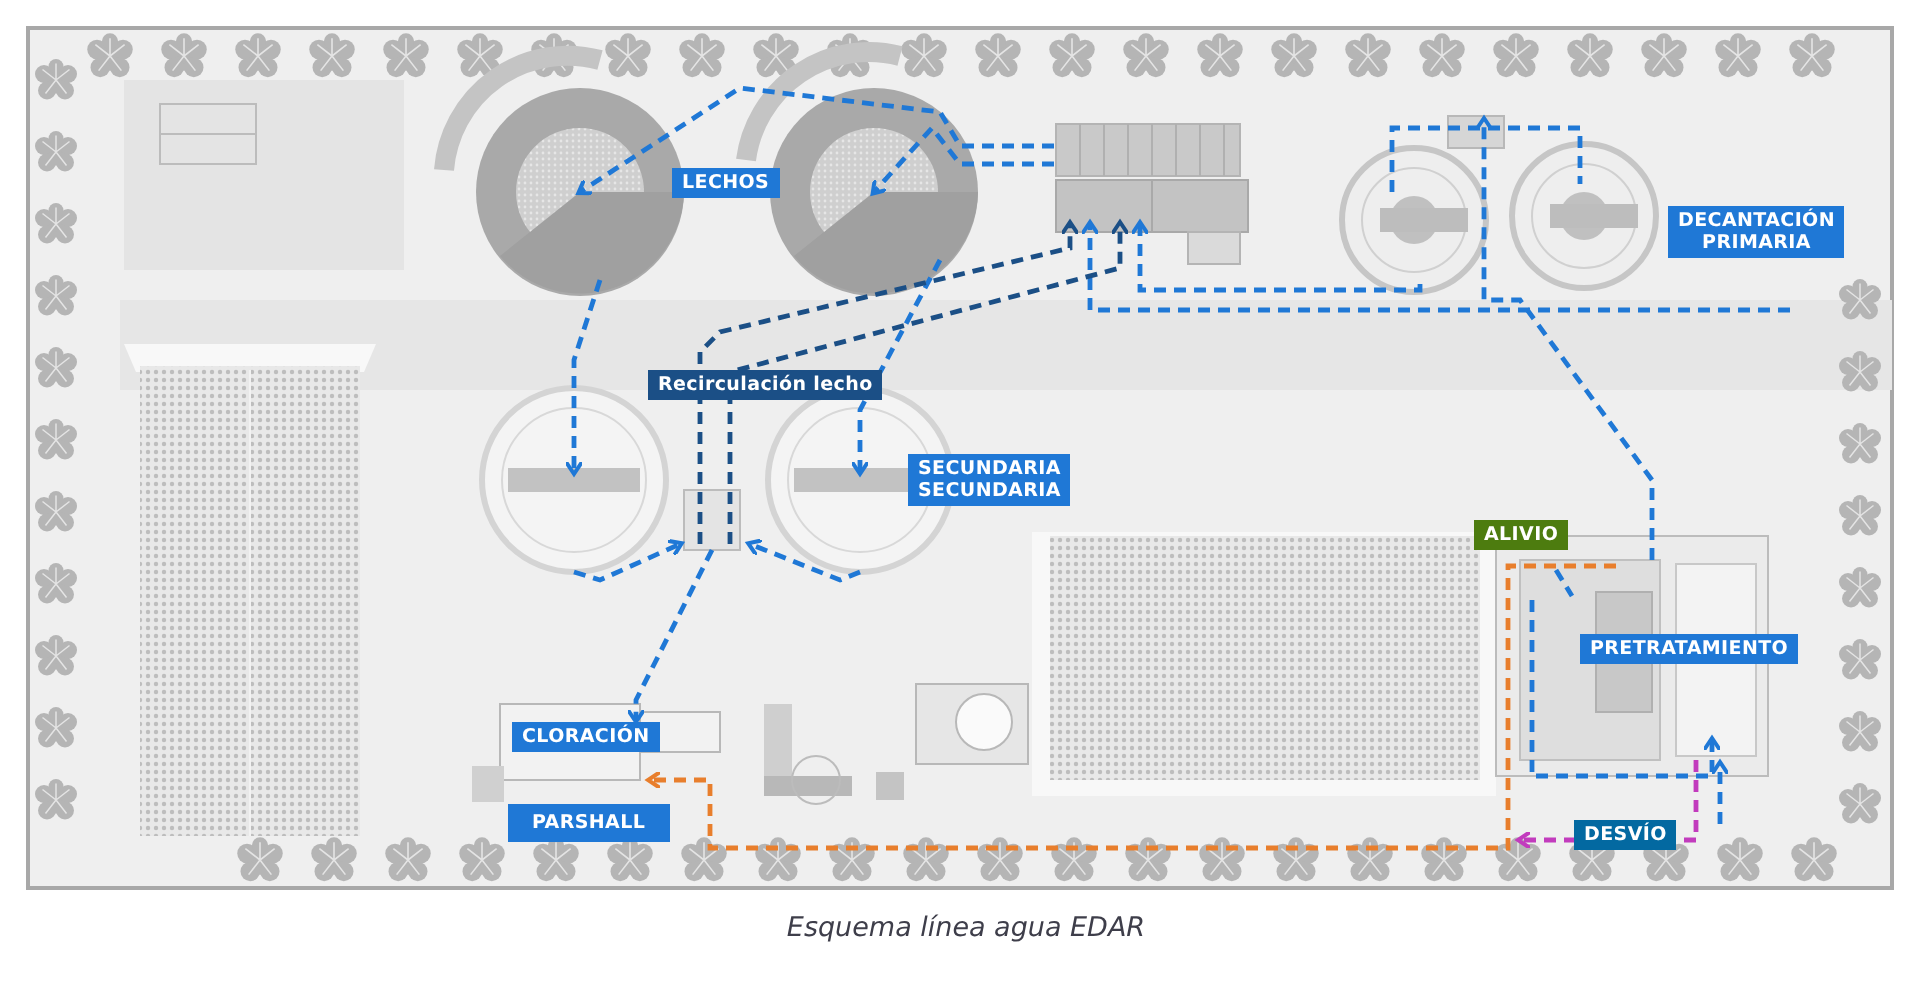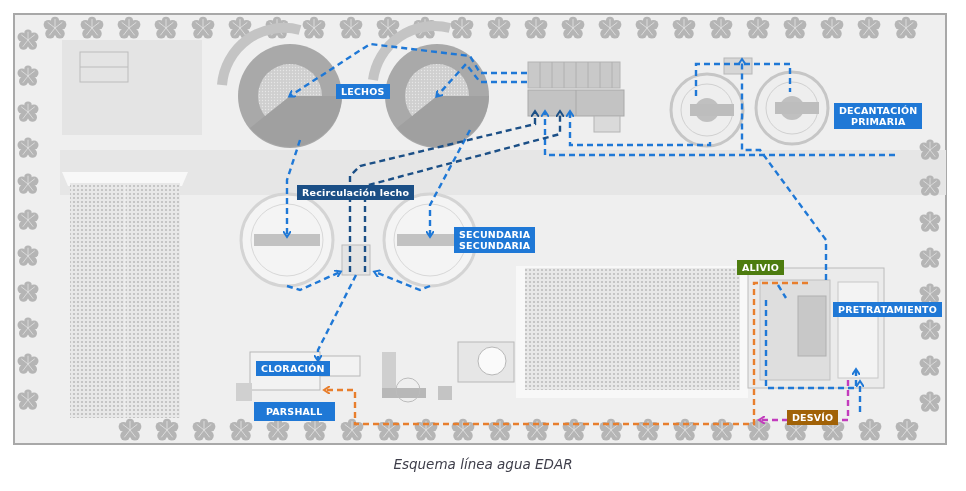--- a/index.html
+++ b/index.html
@@ -2,21 +2,21 @@
 <html><head>
 <meta charset="utf-8">
 <style>
   html, body { margin:0; padding:0; background:#ffffff; }
   body { width:966px; height:491px; position:relative; overflow:hidden; font-family:"Liberation Sans", sans-serif; }
   #plan { position:absolute; left:0; top:0; width:966px; height:450px; }
   .lbl { position:absolute; color:#fff; font-family:"DejaVu Sans", sans-serif; font-weight:bold; font-size:9.5px; line-height:11px; padding:2px 5px; text-align:center; white-space:nowrap; letter-spacing:0.2px; }
   .lbl.blue { background:#1f78d6; }
   .lbl.navy { background:#1b4f86; }
   .lbl.orange { background:#4d7c0f; }
-  .lbl.magenta { background:#a16207; }
+  .lbl.magenta { background:#0369a1; }
   #caption { position:absolute; left:0; width:966px; top:456px; text-align:center; font-family:"DejaVu Sans", sans-serif; font-style:italic; font-size:13.5px; color:#3e3e4a; }
 </style>
 </head>
 <body>
 
 <svg id="plan" viewBox="0 0 966 450" xmlns="http://www.w3.org/2000/svg">
   <defs>
     <pattern id="roofdots" width="4" height="4" patternUnits="userSpaceOnUse">
       <rect width="4" height="4" fill="#e8e8e8"></rect>
       <circle cx="2" cy="2" r="1.1" fill="#bdbdbd"></circle>
@@ -242,28 +242,28 @@
     <path stroke="#1f78d6" d="M778 285 L786 298"></path>
 
     <path stroke="#e87e2c" d="M808 283 L754 283 L754 424 L355 424 L355 390 L325 390" marker-end="url(#arrO)"></path>
 
     <path stroke="#c23bbd" d="M848 380 L848 420 L760 420" marker-end="url(#arrM)"></path>
     <path stroke="#1f78d6" d="M860 412 L860 382" marker-end="url(#arrB)"></path>
   </g>
 </svg>
 
 <div class="lbl blue" style="left:336px;top:84px;">LECHOS</div>
-<div class="lbl navy" style="left:297px;top:185px;">Recirculación lecho</div>
+<div class="lbl navy" style="left:324px;top:185px;">Recirculación lecho</div>
 <div class="lbl blue" style="left:454px;top:227px;">
   <div>SECUNDARIA</div>
   <div>SECUNDARIA</div>
 </div>
 <div class="lbl blue" style="left:815px;top:103px;margin-left:19px;">
   <div>DECANTACIÓN</div>
   <div>PRIMARIA</div>
 </div>
 <div class="lbl orange" style="left:737px;top:260px;">ALIVIO</div>
-<div class="lbl blue" style="left:790px;top:302px;margin-left:43px;">PRETRATAMIENTO</div>
+<div class="lbl blue" style="left:790px;top:317px;">PRETRATAMIENTO</div>
 <div class="lbl blue" style="left:256px;top:361px;">CLORACIÓN</div>
 <div class="lbl blue" style="left:254px;top:402px;padding:4px 12px;">PARSHALL</div>
 <div class="lbl magenta" style="left:787px;top:410px;">DESVÍO</div>
 
 <div id="caption">Esquema línea agua EDAR</div>
 
 </body></html>

